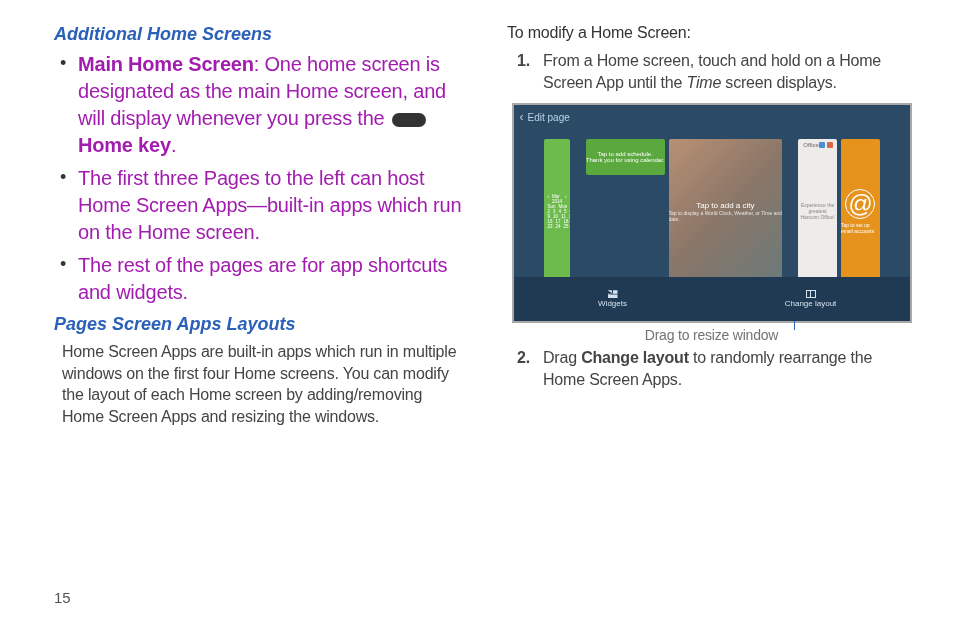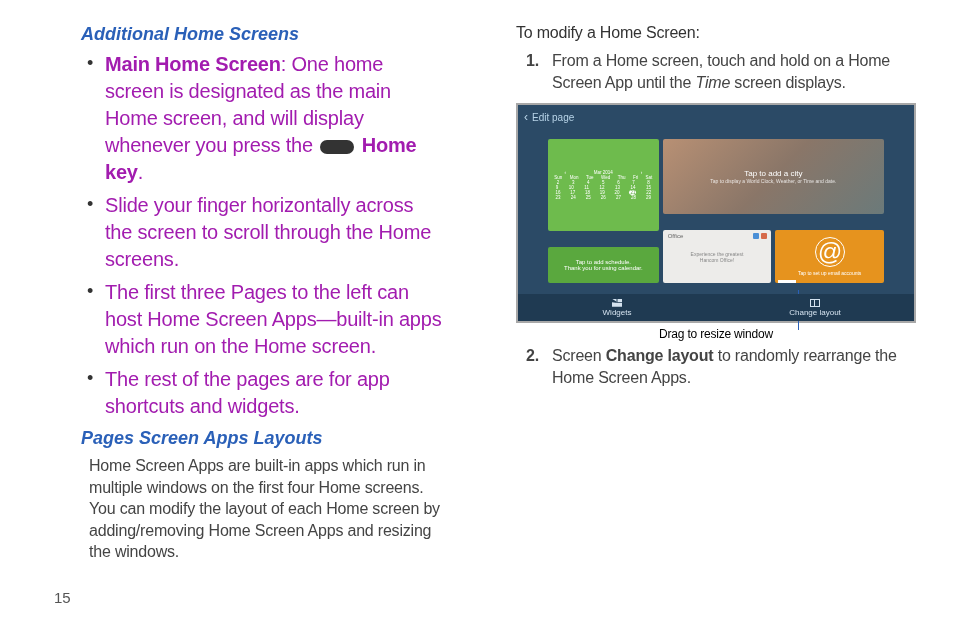--- a/index.html
+++ b/index.html
@@ -6,21 +6,21 @@
   body {
     width: 954px;
     height: 636px;
     background: #fff;
     font-family: Arial, Helvetica, sans-serif;
     color: #333;
     position: relative;
     padding: 24px 38px 24px 54px;
   }
   .columns { display: flex; gap: 44px; }
-  .col { flex: 1; margin-left: 27px; }
+  .col { flex: 1; }
   .col-left { max-width: 420px; }
   .col-right { max-width: 420px; }
   h3.section {
     color: #2a60b8;
     font-style: italic;
     font-weight: bold;
     font-size: 18px;
     margin-bottom: 6px;
   }
   p.body {
@@ -104,30 +104,30 @@
   .edit-header .back { margin-right: 4px; font-size: 12px; }
   .panels-area {
     position: absolute;
     top: 34px;
     left: 30px;
     right: 30px;
     bottom: 38px;
     display: flex;
     gap: 4px;
   }
-  .panel-col { flex: 1; display: flex; flex-direction: column; gap: 16px; }
+  .panel-col { flex: 1; display: flex; flex-direction: row; gap: 16px; }
   .panel { border-radius: 2px; position: relative; overflow: hidden; font-size: 6px; color: #fff; display: flex; flex-direction: column; align-items: center; justify-content: center; }
   .panel.calendar { background: #6ebb4d; flex: 1; font-size: 5px; padding: 4px; }
   .panel.schedule { background: #5aa83e; height: 36px; }
   .panel.cityscape { background: linear-gradient(135deg, #b89074 0%, #8a7668 50%, #6b7a7a 100%); flex: 1.4; }
   .panel.office { background: #edecea; height: 54px; color: #888; }
   .panel.email { background: #e6931e; flex: 1; }
   .bottom-bar {
     position: absolute;
-    bottom: 0; left: 0; right: 0; height: 27px;
+    bottom: 0; left: 0; right: 0; height: 44px;
     background: #1f3a52;
     display: flex;
     color: #d4e2ef;
     font-size: 8px;
   }
   .bottom-bar .bb-item { flex: 1; display: flex; flex-direction: column; align-items: center; justify-content: center; gap: 1px; }
   .bb-icon { width: 10px; height: 8px; background: #d4e2ef; }
   .bb-icon.widgets { clip-path: polygon(0 0, 45% 0, 45% 45%, 0 45%, 0 55%, 100% 55%, 100% 100%, 0 100%, 0 55%, 55% 45%, 55% 0, 100% 0, 100% 45%, 55% 45%); background:#d4e2ef; }
   .bb-icon.layout { border: 1px solid #d4e2ef; background: transparent; position: relative; }
   .bb-icon.layout::after { content:""; position:absolute; left:40%; top:0; bottom:0; width:1px; background:#d4e2ef; }
@@ -135,22 +135,22 @@
   .callout-line {
     position: absolute;
     width: 1px;
     background: #2a60b8;
     left: 280px;
     top: 185px;
     height: 40px;
   }
   .caption {
     text-align: center;
-    font-size: 12px;
-    color: #000000;
+    font-size: 14px;
+    color: #737373;
     margin-top: 4px;
     letter-spacing: -0.2px;
   }
   .calendar .cal-row { display:flex; gap:3px; justify-content: space-around; width:100%; font-size:4.5px; }
   .calendar .hl { background:#fff; color:#5aa83e; border-radius:50%; padding:0 1px; }
   .panel.office .tile { font-size:5px; text-align:center; line-height:1.2; }
   .panel.office .icons { position:absolute; top:3px; right:4px; display:flex; gap:2px; }
   .panel.office .ic { width:6px; height:6px; border-radius:1px; }
   .at-sign { font-size: 24px; font-style: italic; color:#fff; border:1.5px solid #fff; border-radius:50%; width:30px; height:30px; display:flex; align-items:center; justify-content:center; }
   .page-num {
@@ -164,21 +164,20 @@
 </head>
 <body>
 
 <div class="columns">
   <div class="col col-left">
     <h3 class="section">Additional Home Screens</h3>
     <ul class="bullets">
       <li>
         <span class="bold">Main Home Screen</span><span>: One home screen is designated as the main Home screen, and will display whenever you press the </span><span class="home-key-icon"></span> <span class="bold">Home key</span><span>.</span>
       </li>
-      <li>Slide your finger horizontally across the screen to scroll through the Home screens.</li>
       <li>The first three Pages to the left can host Home Screen Apps—built-in apps which run on the Home screen.</li>
       <li>The rest of the pages are for app shortcuts and widgets.</li>
     </ul>
     <h3 class="section">Pages Screen Apps Layouts</h3>
     <p class="body">Home Screen Apps are built-in apps which run in multiple windows on the first four Home screens. You can modify the layout of each Home screen by adding/removing Home Screen Apps and resizing the windows.</p>
   </div>
 
   <div class="col col-right">
     <h4 class="subheading">To modify a Home Screen:</h4>
     <ol class="numbered">
@@ -287,19 +286,19 @@
             <span>Change layout</span>
           </div>
         </div>
       </div>
       <div class="caption">Drag to resize window</div>
     </div>
 
     <ol class="numbered">
       <li>
         <span class="num">2.</span>
-        <span>Screen </span><span class="bold">Change layout</span><span> to randomly rearrange the Home Screen Apps.</span>
+        <span>Drag </span><span class="bold">Change layout</span><span> to randomly rearrange the Home Screen Apps.</span>
       </li>
     </ol>
   </div>
 </div>
 
 <div class="page-num">15</div>
 
 </body></html>

